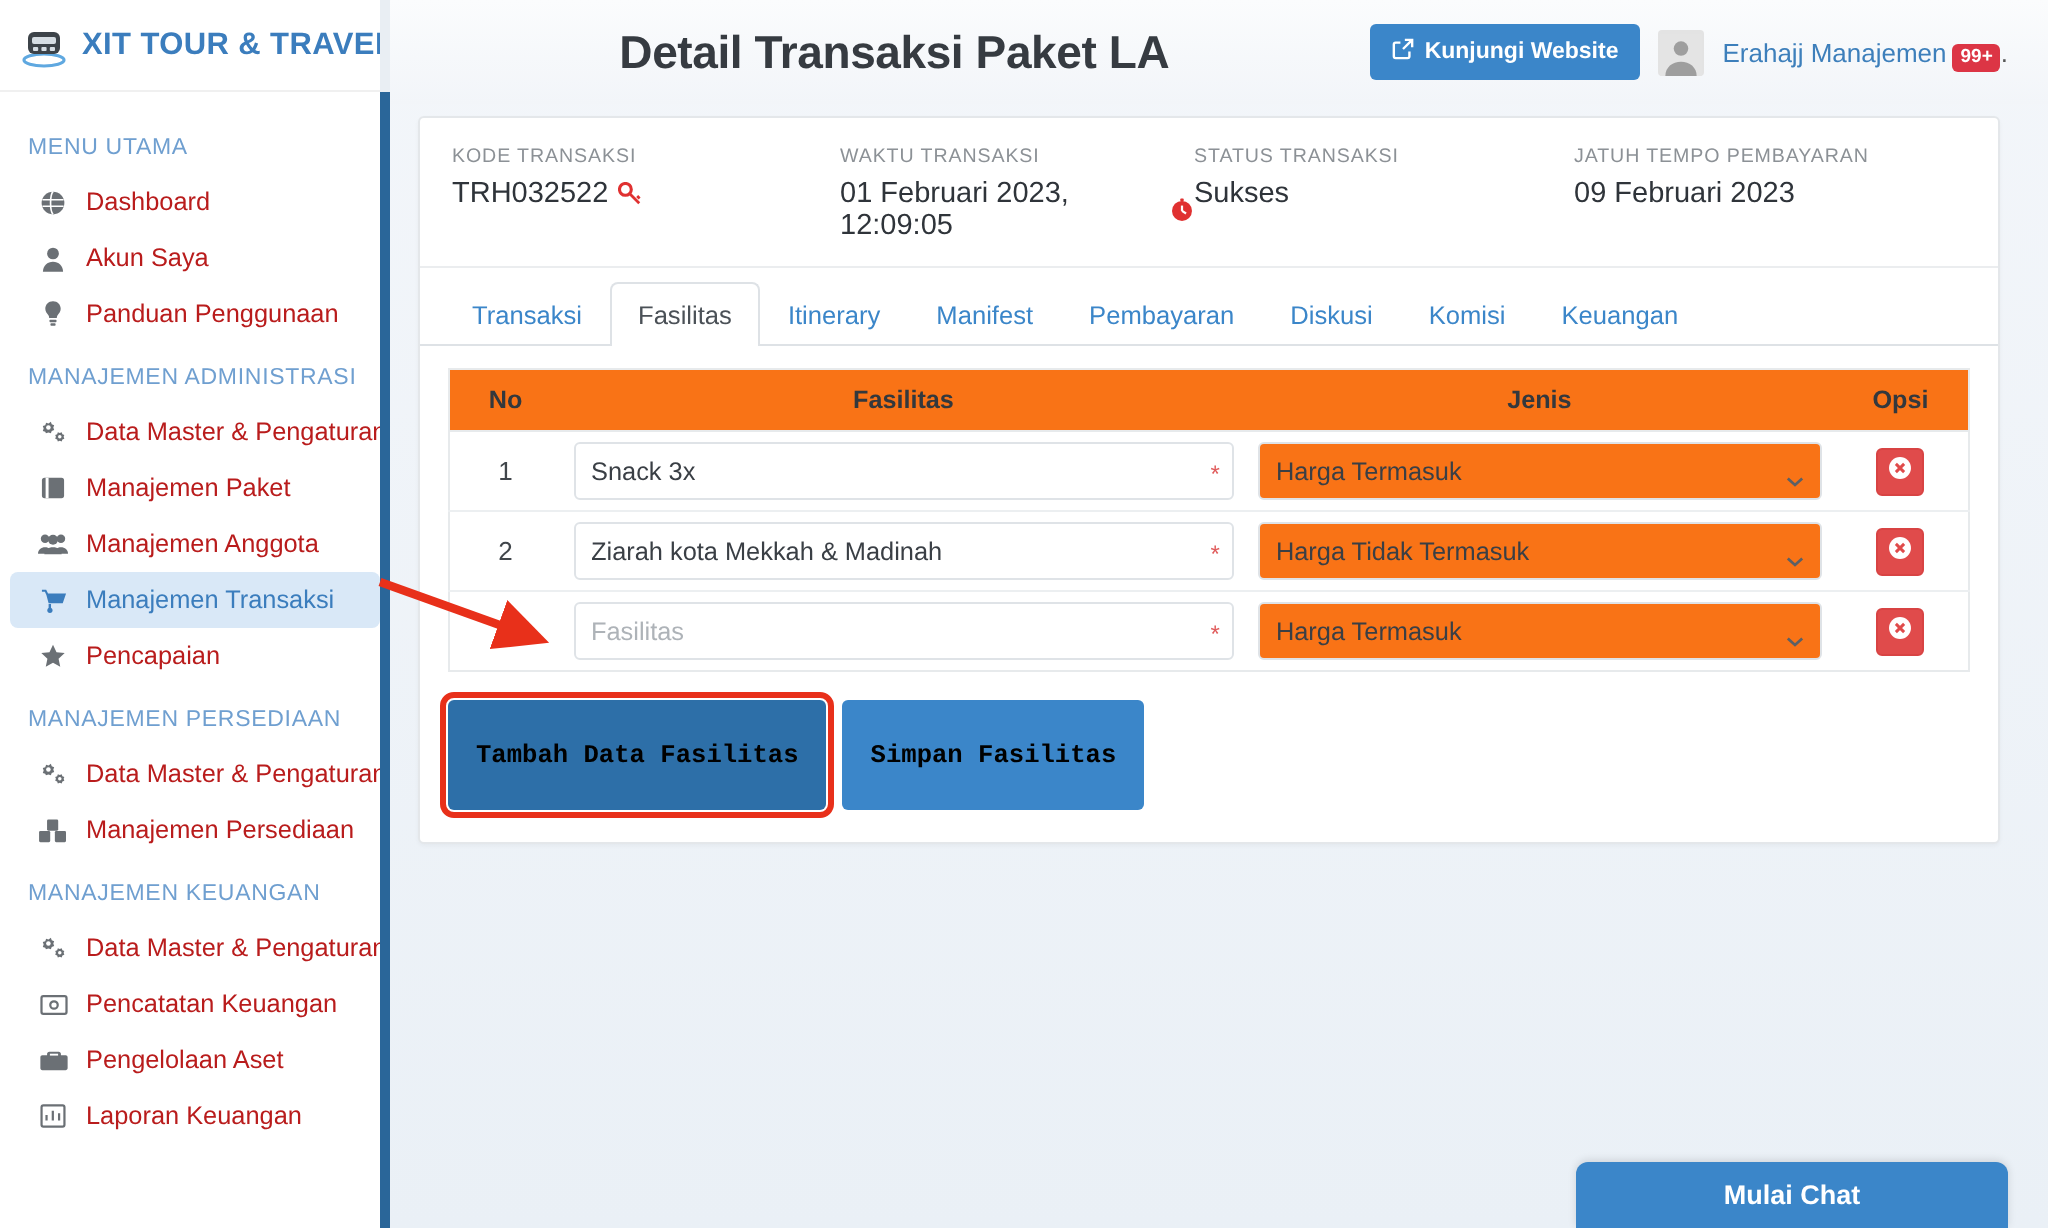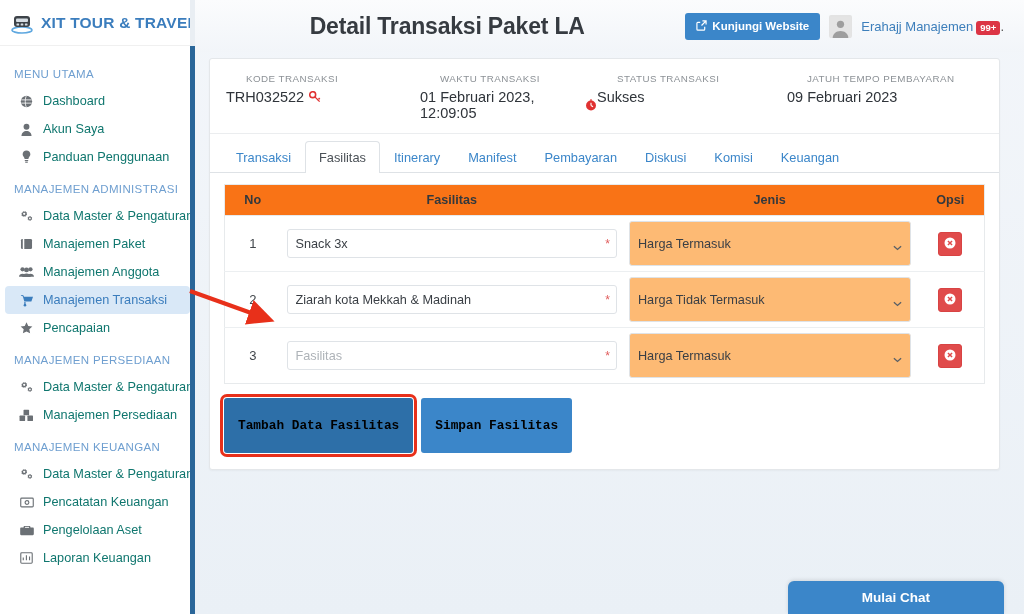--- a/index.html
+++ b/index.html
@@ -41,21 +41,21 @@
   }
   .nav { padding-top: 10px; }
   .nav-section {
     color: #6f9fd0; font-size: 11.5px; letter-spacing: .35px;
     padding: 12px 14px 7px 14px; text-transform: uppercase;
   }
   .nav-item {
     display: flex; align-items: center; gap: 9px;
     padding: 7px 12px 7px 14px;
     margin: 0 5px; border-radius: 4px;
-    color: #0f766e; font-size: 12.7px;
+    color: #b91c1c; font-size: 12.7px;
     white-space: nowrap; cursor: pointer;
   }
   .nav-item .nav-icon {
     width: 15px; flex: 0 0 15px; display: flex; justify-content: center;
     color: #6b7075; font-size: 12px;
   }
   .nav-item.active { background: #d9e8f7; color: #3b7dbd; }
   .nav-item.active .nav-icon { color: #3b7dbd; }
 
   
@@ -104,21 +104,21 @@
   .info-strip {
     display: flex; padding: 14px 16px 12px 16px;
     border-bottom: 1px solid #ebedef;
   }
   .info-block { flex: 0 0 auto; }
   .info-block:nth-child(1) { width: 194px; }
   .info-block:nth-child(2) { width: 177px; }
   .info-block:nth-child(3) { width: 190px; }
   .info-label {
     font-size: 9.8px; color: #8c9196; letter-spacing: .45px;
-    text-transform: uppercase; margin-bottom: 5px; margin-left: 20px;
+    text-transform: uppercase; margin-bottom: 5px;
   }
   .info-value {
     font-size: 14.5px; color: #2f343a;
     display: flex; align-items: center; gap: 5px;
   }
   .icon-red { color: #e03131; font-size: 12px; display:inline-flex; }
 
   
   .tabs {
     display: flex; align-items: flex-end;
@@ -167,26 +167,26 @@
     font-family: "Liberation Sans", sans-serif;
     background: #fff; outline: none;
   }
   .inp::placeholder { color: #aeb3b8; }
   .req-star {
     position: absolute; right: 7px; top: 3px;
     color: #e05c5c; font-size: 12px; pointer-events: none;
   }
   .sel-wrap { position: relative; }
   .sel {
-    width: 100%; height: 45px;
+    width: 100%; height: 29px;
     border: 1px solid #dfe3e7; border-radius: 3px;
     padding: 0 24px 0 8px;
     font-size: 12.7px; color: #3a3f45;
     font-family: "Liberation Sans", sans-serif;
-    background: #fdba74; appearance: none; -webkit-appearance: none;
+    background: #f97316; appearance: none; -webkit-appearance: none;
     outline: none; cursor: pointer;
   }
   .sel-caret {
     position: absolute; right: 9px; top: 9px;
     pointer-events: none; color: #5a6066; font-size: 9px;
   }
   .btn-del {
     width: 24px; height: 24px;
     background: #e04b4b; border: 1px solid #d84343; border-radius: 3px;
     color: #fff; font-size: 11px; cursor: pointer;

